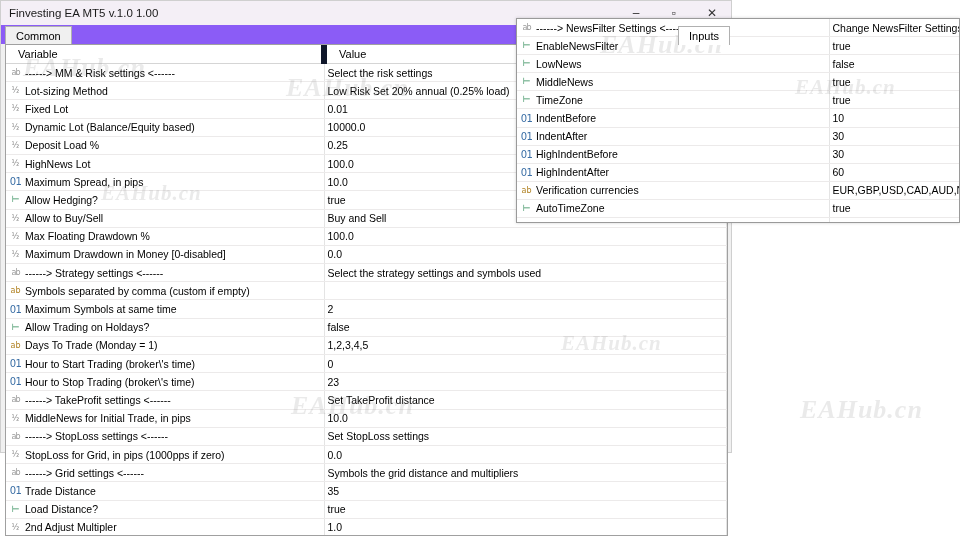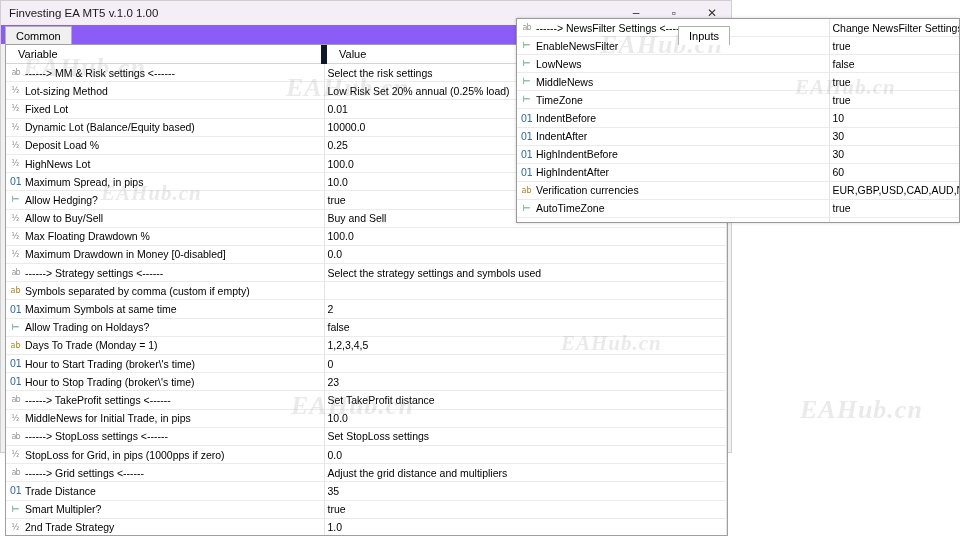--- a/index.html
+++ b/index.html
@@ -408,45 +408,45 @@
             </td>
             <td>0.0</td>
           </tr>
           <tr>
             <td>
               <div class="cellrow">
                 <span class="ico sep">ab</span>
                 <span>------&gt; Grid settings &lt;------</span>
               </div>
             </td>
-            <td>Adjust the grid distance and multipliers</td>
+            <td>Symbols the grid distance and multipliers</td>
           </tr>
           <tr>
             <td>
               <div class="cellrow">
                 <span class="ico num">01</span>
                 <span>Trade Distance</span>
               </div>
             </td>
             <td>35</td>
           </tr>
           <tr>
             <td>
               <div class="cellrow">
                 <span class="ico bool">⊢</span>
-                <span>Smart Multipler?</span>
+                <span>Load Distance?</span>
               </div>
             </td>
             <td>true</td>
           </tr>
           <tr>
             <td>
               <div class="cellrow">
                 <span class="ico frac">½</span>
-                <span>2nd Trade Strategy</span>
+                <span>2nd Adjust Multipler</span>
               </div>
             </td>
             <td>1.0</td>
           </tr>
         </tbody>
     </table>
   </div>
 
   <div class="wm" style="left:22px; top:52px;">EAHub.cn</div>
   <div class="wm" style="left:285px; top:72px;">EAHub.cn</div>

